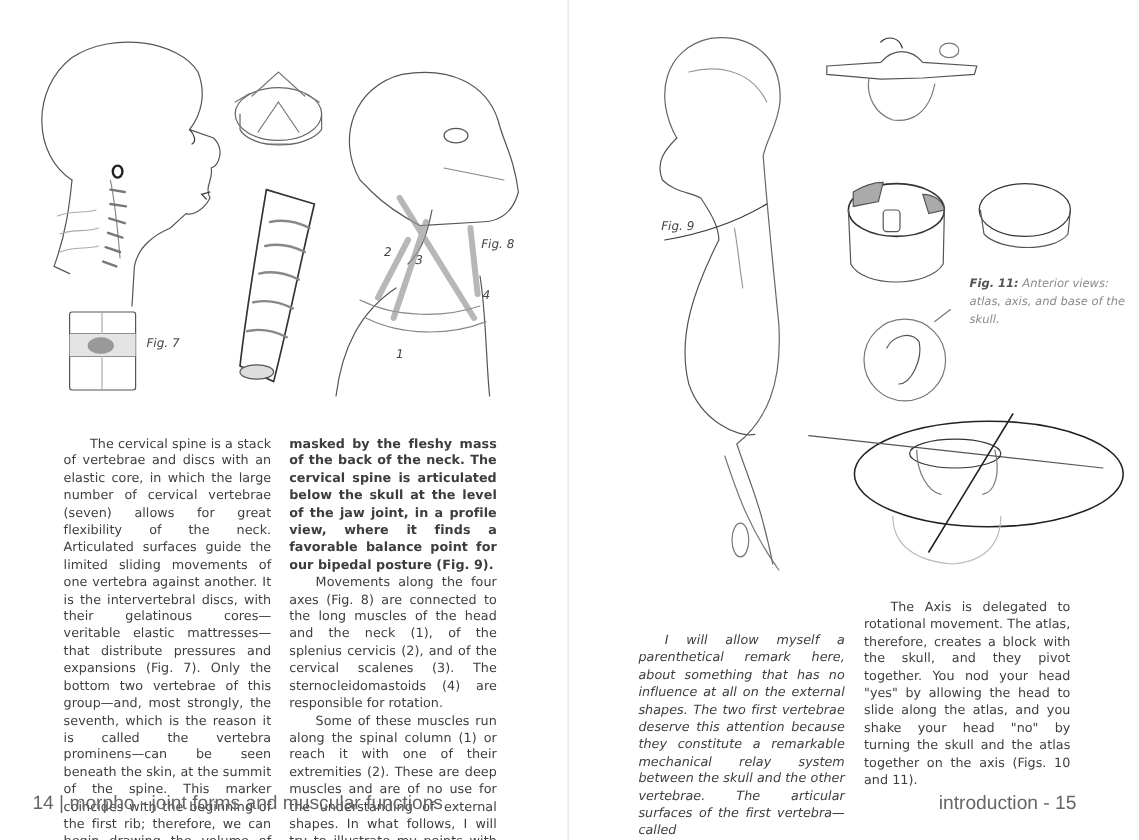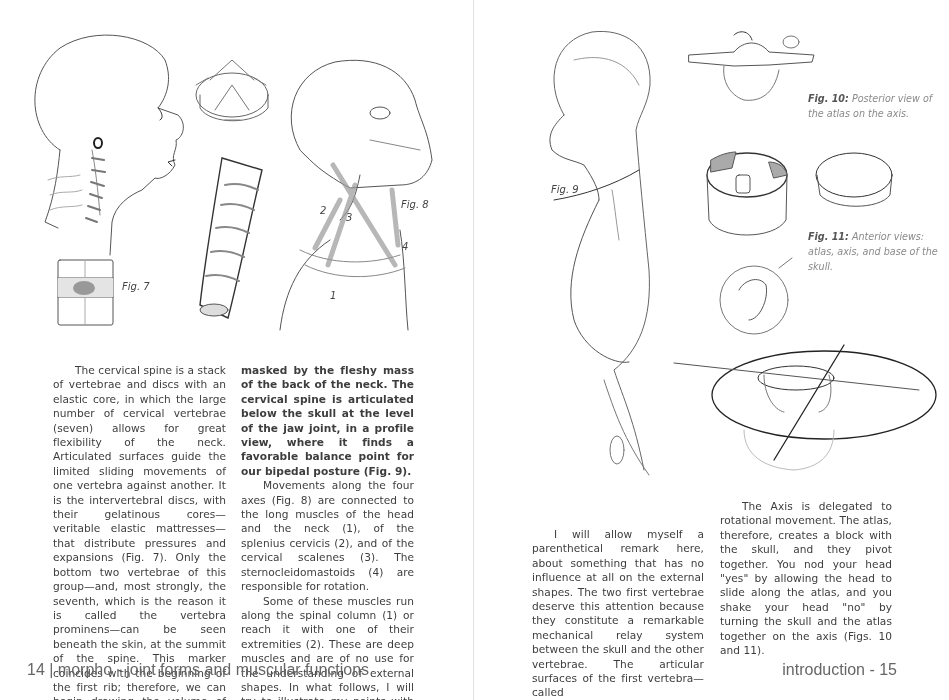--- a/index.html
+++ b/index.html
@@ -174,31 +174,27 @@
         <line x1="200" y1="363" x2="445" y2="390" stroke="#555"></line>
         <line x1="370" y1="345" x2="300" y2="460" stroke="#222" stroke-width="1.3"></line>
         <ellipse cx="322" cy="378" rx="38" ry="12" stroke="#333"></ellipse>
         <path d="M290,375 C290,395 300,410 310,412 M355,375 C360,395 355,410 345,412" stroke="#777"></path>
         <path d="M270,430 C270,455 290,468 320,470 C345,468 360,455 360,430" stroke="#bbb"></path>
       </g>
     </svg>
 
     <span class="cap-label" style="left:77px; top:184px;">Fig. 9</span>
 
-    <div class="caption" style="left:334px; top:91px; width:140px;">
-      <b>Fig. 10:</b>
-      <span>Posterior view of the atlas on the axis.</span>
-    </div>
 
     <div class="caption" style="left:334px; top:229px; width:130px;">
       <b>Fig. 11:</b>
       <span>Anterior views: atlas, axis, and base of the skull.</span>
     </div>
 
-    <div class="col" style="left:58px; top:527px; width:172px;">
+    <div class="col" style="left:58px; top:527px; width:172px;font-style:italic;">
       <p>I will allow myself a parenthetical remark here, about something that has no influence at all on the external shapes. The two first vertebrae deserve this attention because they constitute a remarkable mechanical relay system between the skull and the other vertebrae. The articular surfaces of the first vertebra—called</p>
     </div>
     <div class="col" style="left:246px; top:499px; width:172px;">
       <p>The Axis is delegated to rotational movement. The atlas, therefore, creates a block with the skull, and they pivot together. You nod your head "yes" by allowing the head to slide along the atlas, and you shake your head "no" by turning the skull and the atlas together on the axis (Figs. 10 and 11).</p>
     </div>
 
     <div class="footer" style="right:52px;padding-left:37px;">introduction - 15</div>
   </div>
 
 </div>

